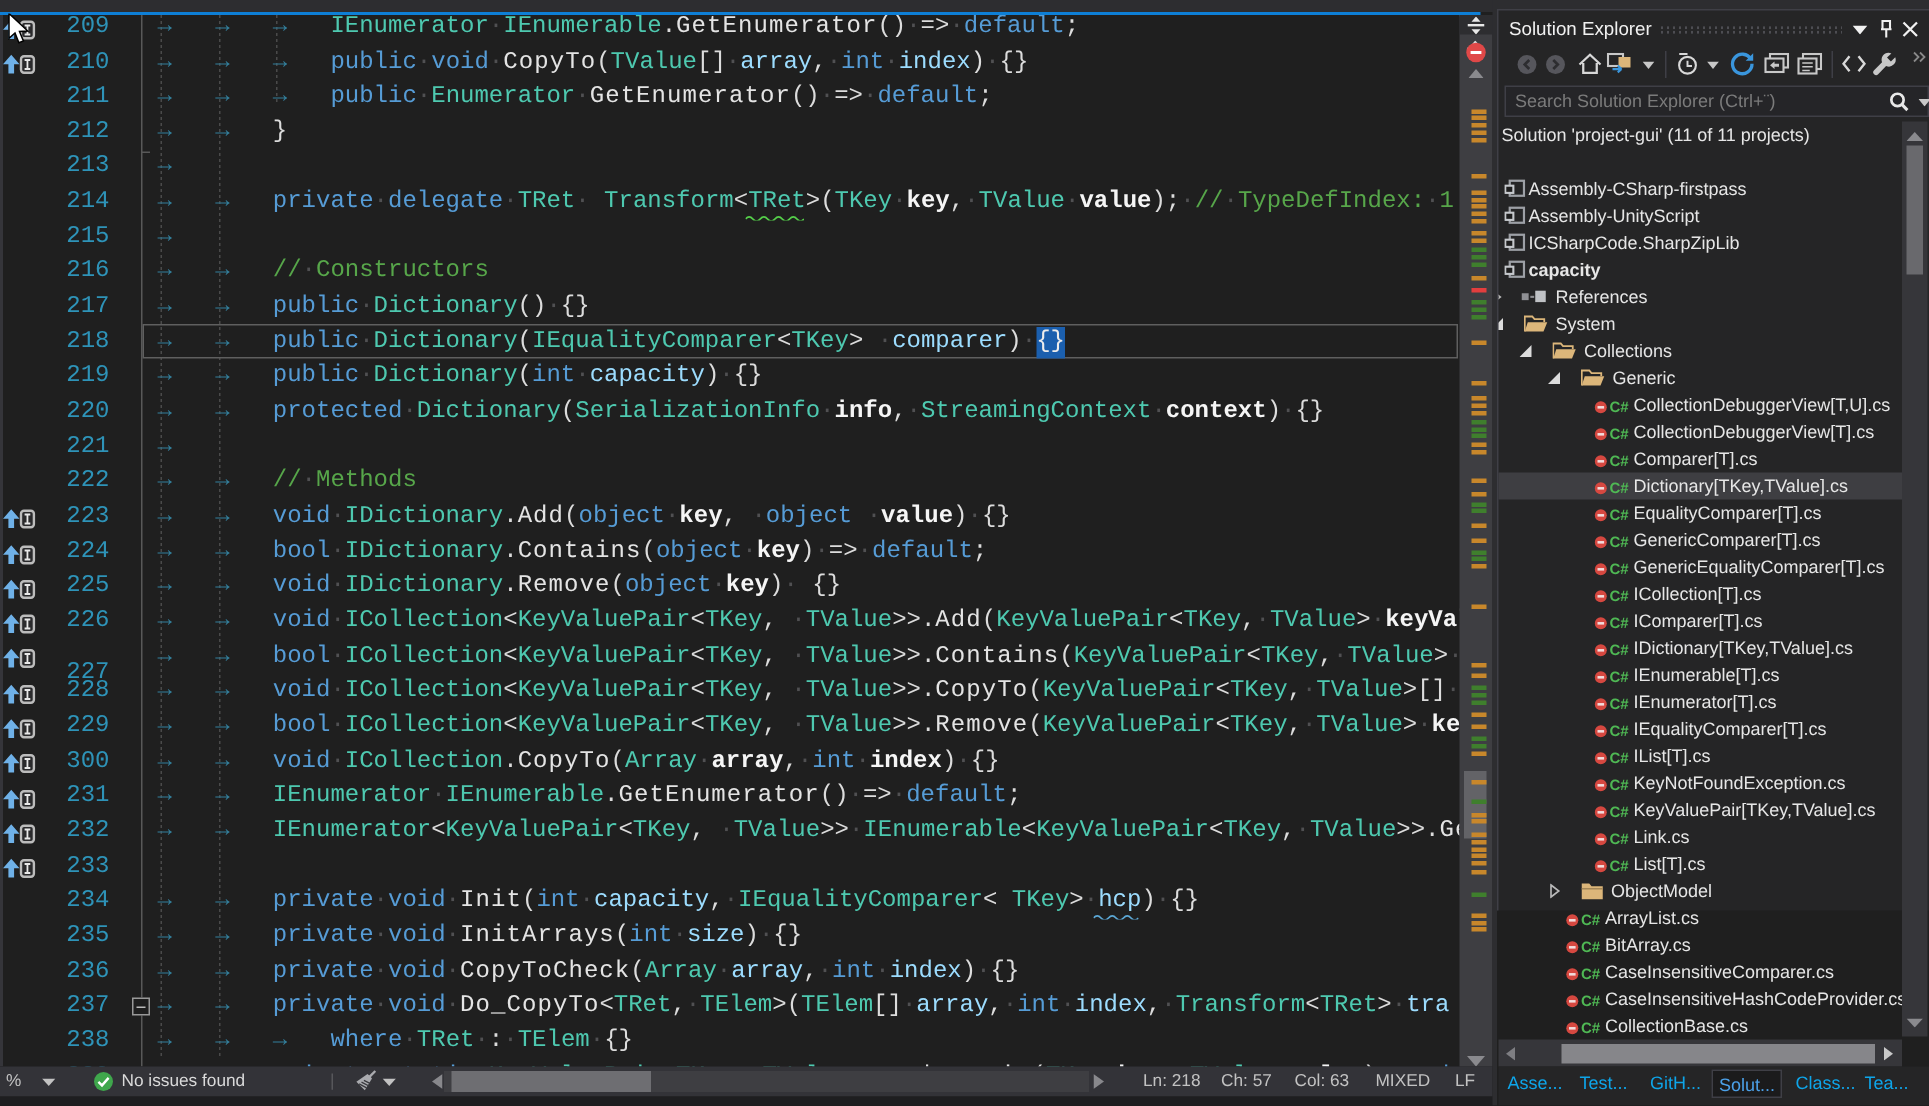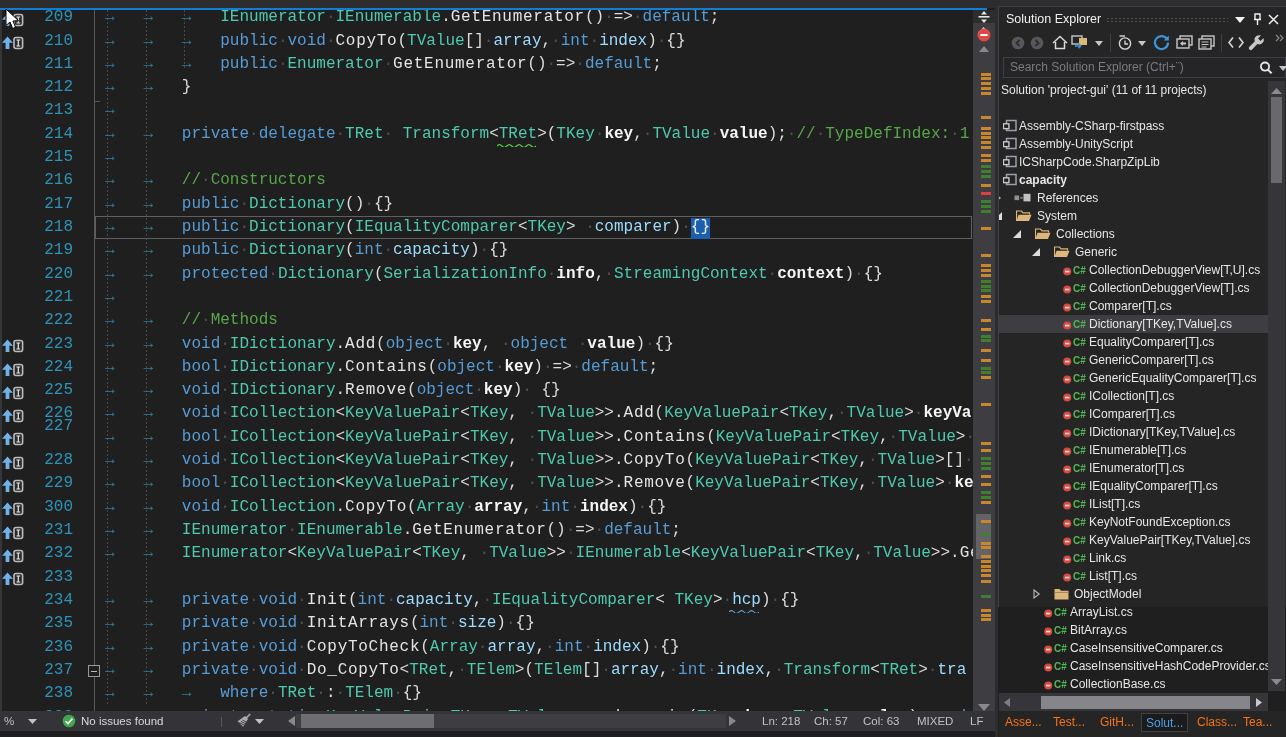--- a/index.html
+++ b/index.html
@@ -59,21 +59,21 @@
 .tl{position:absolute;top:0;height:18px;line-height:18px;font-size:12px;color:#e6e6e6;white-space:pre}
 .ab{position:absolute}
 
 #tvsb{position:absolute;left:269px;top:74px;width:17px;height:610px;background:#36363a}
 #tvthumb{position:absolute;left:3px;top:16px;width:11px;height:86px;background:#69696d}
 
 #thsb{position:absolute;left:0;top:686px;width:269px;height:18px;background:#36363a}
 #thsbthumb{position:absolute;left:42px;top:2.5px;width:209px;height:13px;background:#86868a}
 
 #ptabs{position:absolute;left:0;top:704px;width:287px;height:26px;background:#252526}
-.ptab{position:absolute;top:2px;height:19px;line-height:19px;font-size:12px;color:#f97316}
+.ptab{position:absolute;top:2px;height:19px;line-height:19px;font-size:12px;color:#0ea5e9}
 .ptab.act{color:#4ba0e8;background:#1b1b1c;border:1px solid #3f3f46;padding:0 4px}
 svg{display:block}
 svg text{font-family:"Liberation Sans",sans-serif}
 </style></head>
 <body>
 <div id="page">
 <div id="topstrip"></div>
 <div id="blueline"></div>
 
 <div id="ed">
@@ -94,21 +94,21 @@
       <div class="ln" style="top:182.68px">217</div>
       <div class="ln" style="top:205.99px">218</div>
       <div class="ln" style="top:229.30px">219</div>
       <div class="ln" style="top:252.61px">220</div>
       <div class="ln" style="top:275.92px">221</div>
       <div class="ln" style="top:299.23px">222</div>
       <div class="ln" style="top:322.54px">223</div>
       <div class="ln" style="top:345.85px">224</div>
       <div class="ln" style="top:369.16px">225</div>
       <div class="ln" style="top:392.47px">226</div>
-      <div class="ln" style="top:405px">227</div>
+      <div class="ln" style="top:427px">227</div>
       <div class="ln" style="top:439.09px">228</div>
       <div class="ln" style="top:462.40px">229</div>
       <div class="ln" style="top:485.71px">300</div>
       <div class="ln" style="top:509.02px">231</div>
       <div class="ln" style="top:532.33px">232</div>
       <div class="ln" style="top:555.64px">233</div>
       <div class="ln" style="top:578.95px">234</div>
       <div class="ln" style="top:602.26px">235</div>
       <div class="ln" style="top:625.57px">236</div>
       <div class="ln" style="top:648.88px">237</div>

